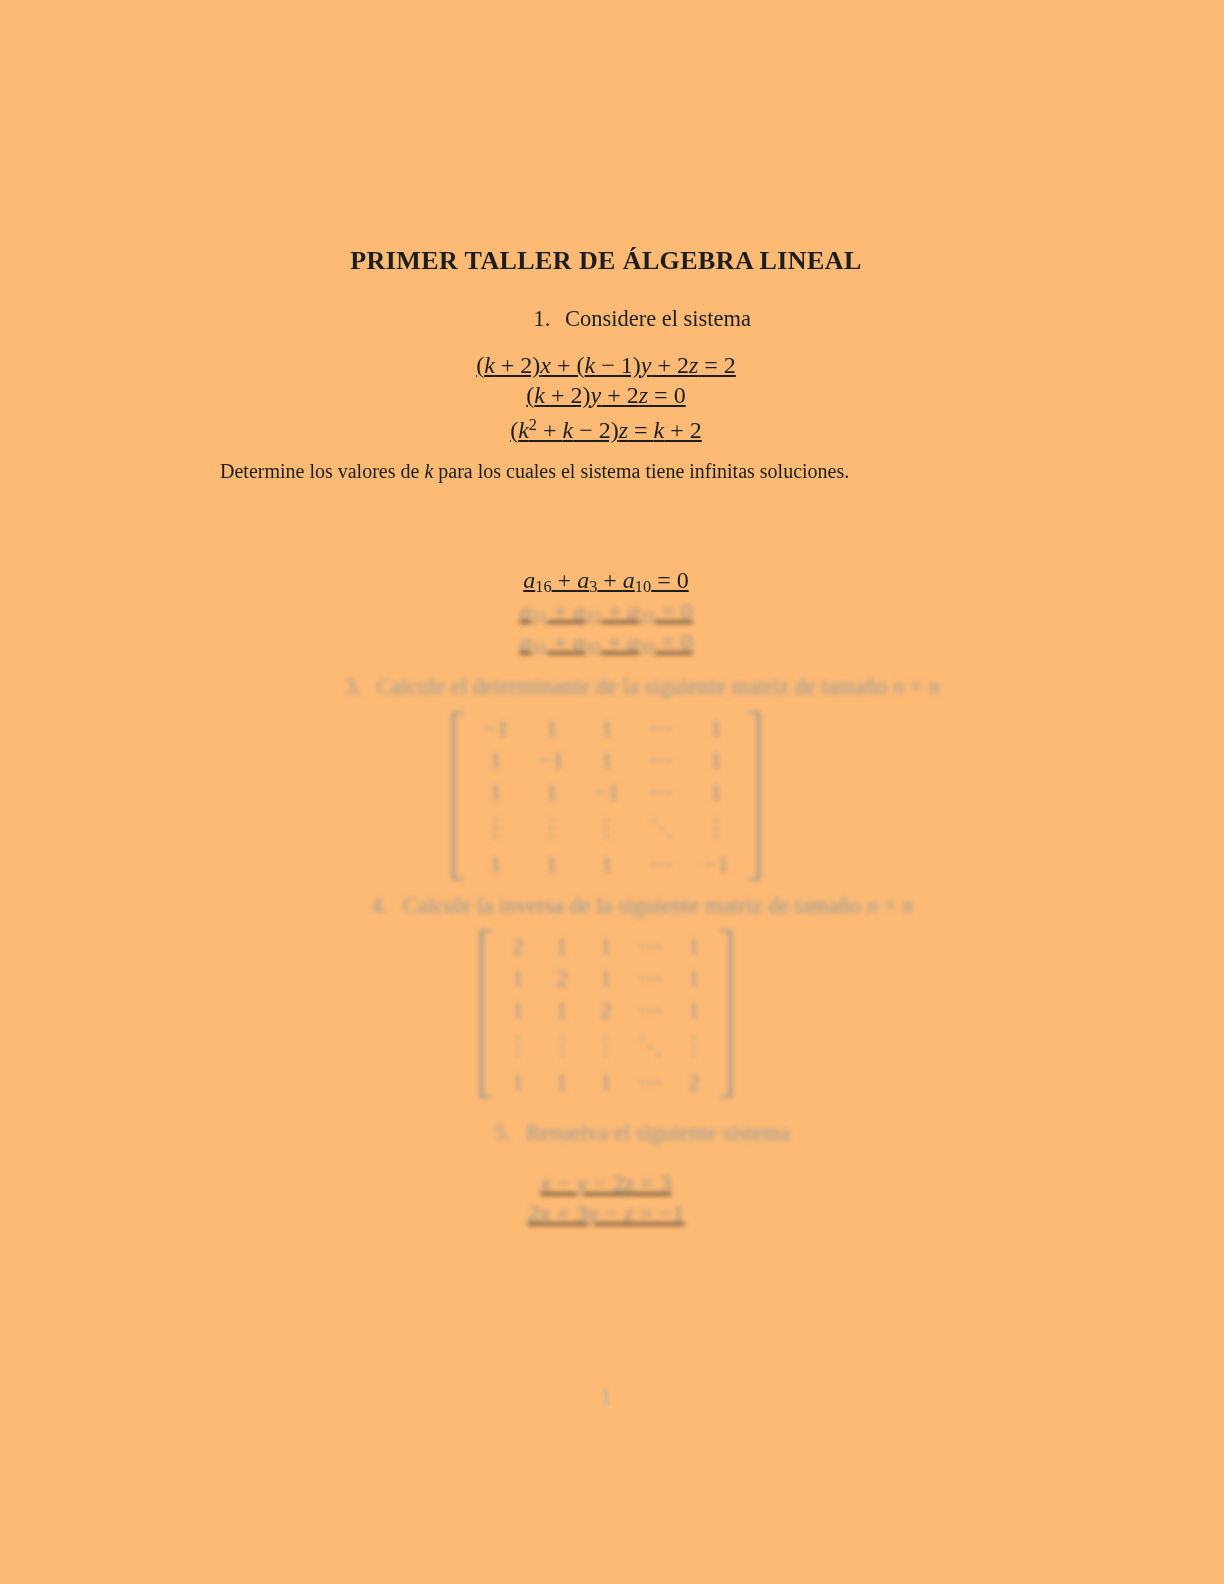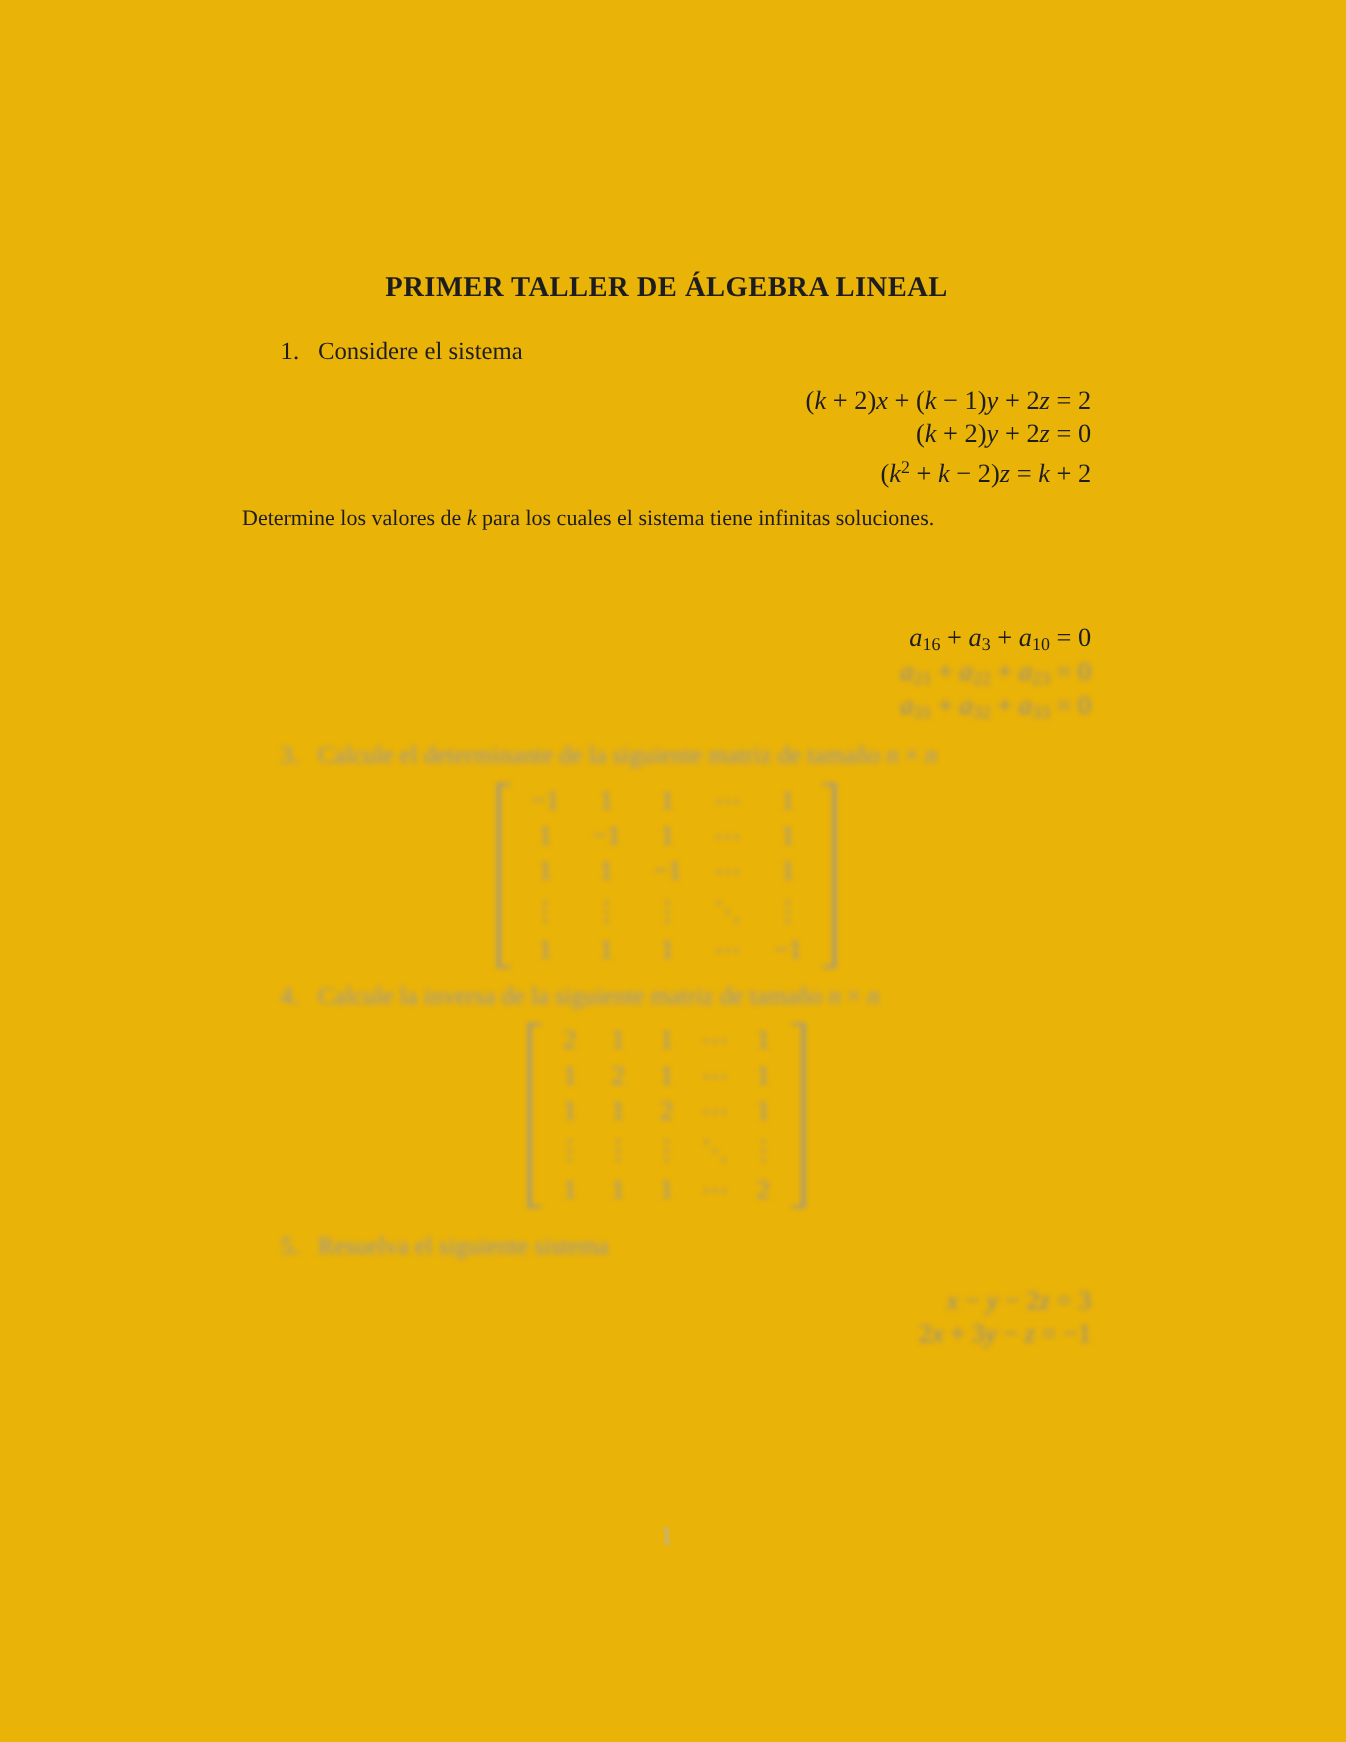--- a/index.html
+++ b/index.html
@@ -1,39 +1,39 @@
 <!DOCTYPE html>
 <html><head>
 <meta charset="utf-8">
 <style>
   html,body{margin:0;padding:0;background:#ffffff;}
   .sheet{
     position:relative;
     width:1224px;height:1584px;
-    background:#eab308;
+    background:#fdba74;
     font-family:"Liberation Serif", serif;
     color:#1d1d1d;
     overflow:hidden;
   }
   .block{position:absolute;left:220px;width:772px;}
 
   .doc-title{
     top:246px;
     text-align:center;
     font-weight:bold;
     font-size:26px;
     letter-spacing:0.4px;
   }
 
-  .item{font-size:22.5px;padding-left:35px;}
+  .item{font-size:22.5px;padding-left:35px;text-align:center;}
   .item .item-num{display:inline-block;min-width:22px;margin-right:12px;}
 
   .para{font-size:20px;}
 
-  .eqblock{text-align:right;}
+  .eqblock{text-align:center;text-decoration:underline;}
   .eqline{font-size:24px;line-height:30px;height:30px;white-space:nowrap;}
   .eqline sub{font-size:68%;vertical-align:-4px;}
   .eqline sup{font-size:68%;vertical-align:8px;}
   .eqline i{font-style:italic;}
 
   
   .blur-dark{color:#8e8e8e;filter:blur(2.4px);}
   .blur-mid{color:#979797;filter:blur(2.5px);}
   .blur-item{color:#9a9a9a;filter:blur(2.5px);}
 

